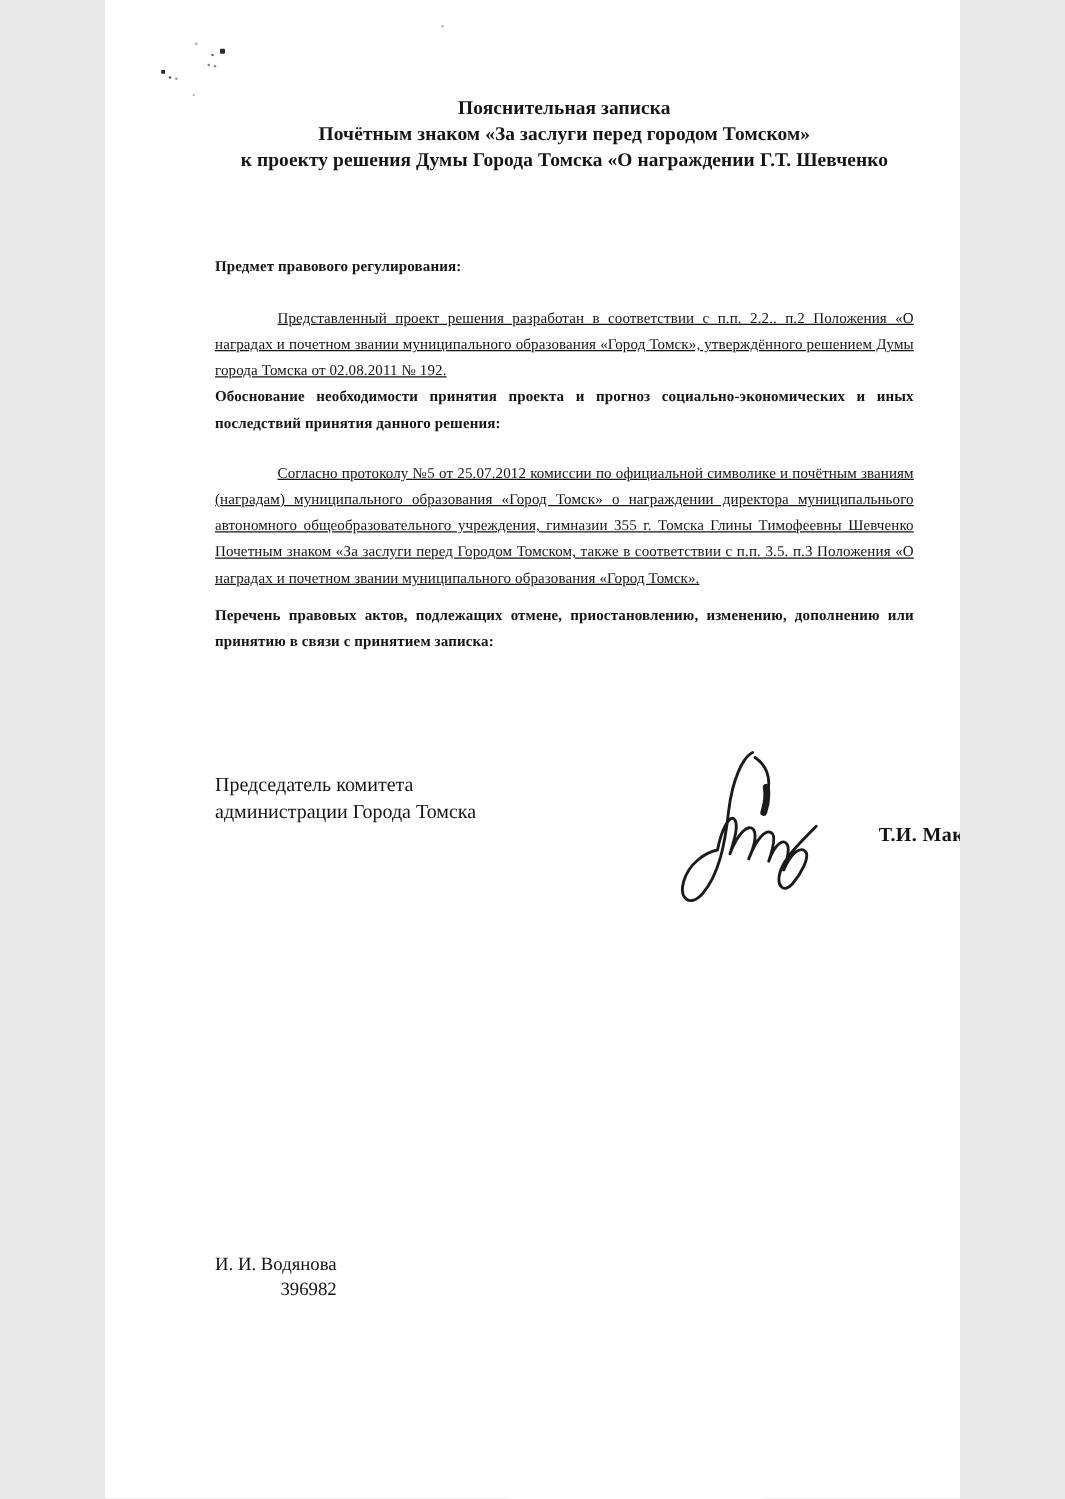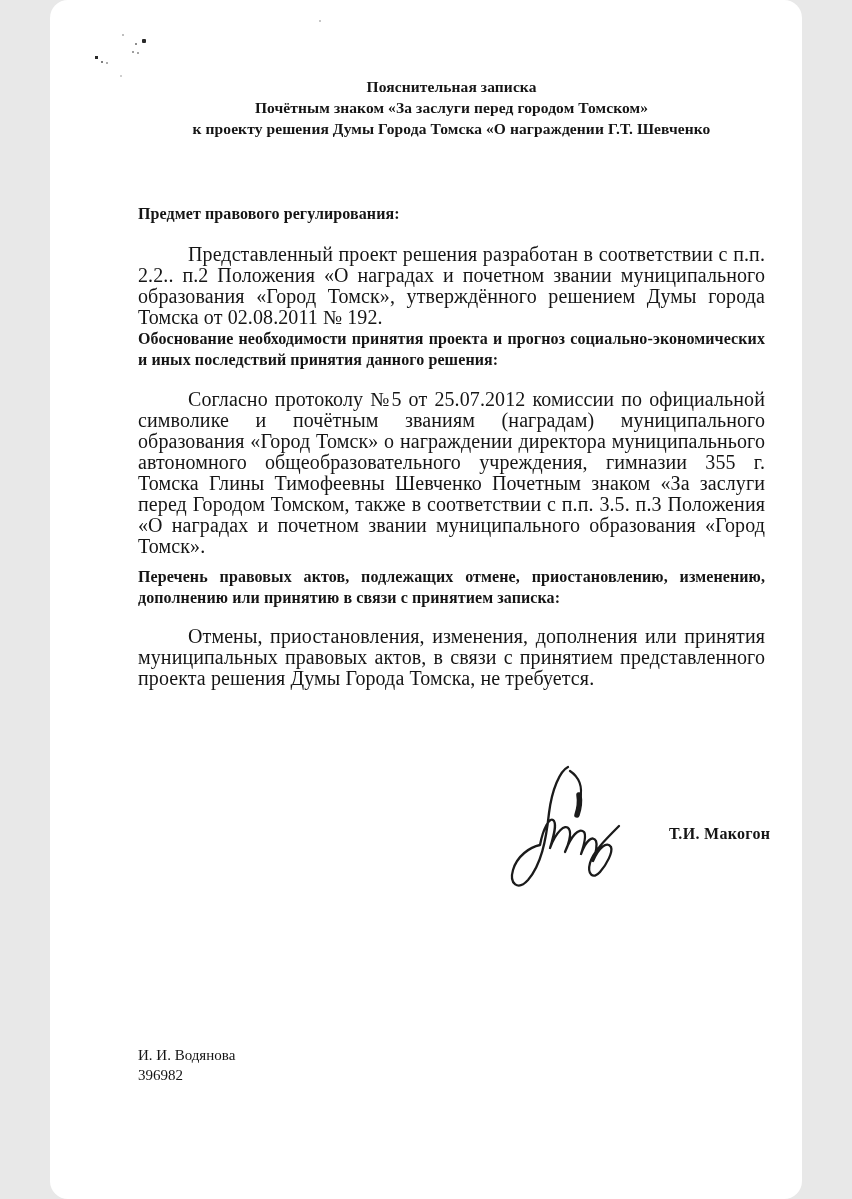--- a/index.html
+++ b/index.html
@@ -2,60 +2,60 @@
 <html lang="ru"><head>
 <meta charset="utf-8">
 <style>
   html, body {
     margin: 0;
     padding: 0;
     background: #e8e8e8;
   }
   .page {
     position: relative;
-    width: 752px;
+    width: 684px;
     height: 1199px;
     margin: 0 auto;
     background: #ffffff;
     overflow: hidden;
     font-family: "Liberation Serif", "DejaVu Serif", serif;
     color: #151515;
-    border-radius: 18px;
   }
   .content {
     position: relative;
     margin: 0 37px 0 88px; 
   }
   
   .doc-title {
     padding-top: 76px;
     text-align: center;
     font-weight: bold;
     font-size: 15.5px;
     line-height: 21px;
     letter-spacing: 0.1px;
   }
   
   .section-heading {
     font-weight: bold;
-    font-size: 16px;
+    font-size: 12px;
     line-height: 21px;
     text-align: justify;
     letter-spacing: 0.1px;
   }
   .section-heading.h1 { margin-top: 64px; }
   .section-heading.h2 { }
   .section-heading.h3 { margin-top: 9px; }
   .para {
     margin: 0;
-    font-size: 20px;
+    font-size: 12px;
     line-height: 21px;
     text-align: justify;
     text-indent: 50px;
     letter-spacing: 0.1px;
+    text-decoration: underline;
   }
   .para.p1 { margin-top: 20px; }
   .para.p2 { margin-top: 19px; }
   .para.p3 { margin-top: 18px; }
   
   .signature-row {
     position: relative;
     margin-top: 94px;
     height: 140px;
   }
@@ -76,23 +76,24 @@
     top: 42px;     
     font-size: 16px;
     letter-spacing: 0.3px;
     white-space: nowrap;
     font-weight: bold;
   }
   
   .footer {
     position: absolute;
     left: 88px;
-    top: 1045px;
+    top: 1002px;
     font-size: 15px;
     line-height: 20px;
+    text-align: right;
   }
   
   .speck {
     position: absolute;
     border-radius: 50%;
     background: #2a2a2a;
   }
 </style>
 </head>
 <body>
@@ -118,24 +119,25 @@
       <div>к проекту решения Думы Города Томска «О награждении Г.Т. Шевченко</div>
     </div>
 
     <div class="section-heading h1">Предмет правового регулирования:</div>
     <p class="para p1">Представленный проект решения разработан в соответствии с п.п. 2.2.. п.2 Положения «О наградах и почетном звании муниципального образования «Город Томск», утверждённого решением Думы города Томска от 02.08.2011 № 192.</p>
 
     <div class="section-heading h2">Обоснование необходимости принятия проекта и прогноз социально-экономических и иных последствий принятия данного решения:</div>
     <p class="para p2">Согласно протоколу №5 от 25.07.2012 комиссии по официальной символике и почётным званиям (наградам) муниципального образования «Город Томск» о награждении директора муниципальнього автономного общеобразовательного учреждения, гимназии 355 г. Томска Глины Тимофеевны Шевченко Почетным знаком «За заслуги перед Городом Томском, также в соответствии с п.п. 3.5. п.3 Положения «О наградах и почетном звании муниципального образования «Город Томск».</p>
 
     <div class="section-heading h3">Перечень правовых актов, подлежащих отмене, приостановлению, изменению, дополнению или принятию в связи с принятием записка:</div>
-    <p class="para p3">Отмены, приостановления, изменения, дополнения или принятия муниципальных правовых актов, в связи с принятием представленного проекта решения Думы Города Томска, не требуется.</p>
 
     <div class="signature-row">
       <div class="sig-titles">
+        <div>Председатель комитета</div>
+        <div>администрации Города Томска</div>
       </div>
 
       <svg class="sig-mark" viewBox="0 0 160 140" fill="none" xmlns="http://www.w3.org/2000/svg">
         <path d="M 88,12
                  C 80,16 72,34 69,58
                  C 66,86 61,110 48,125
                  C 38,136 29,129 33,115
                  C 37,101 50,92 60,90
                  C 63,74 70,60 74,66
                  C 77,71 73,83 70,93

